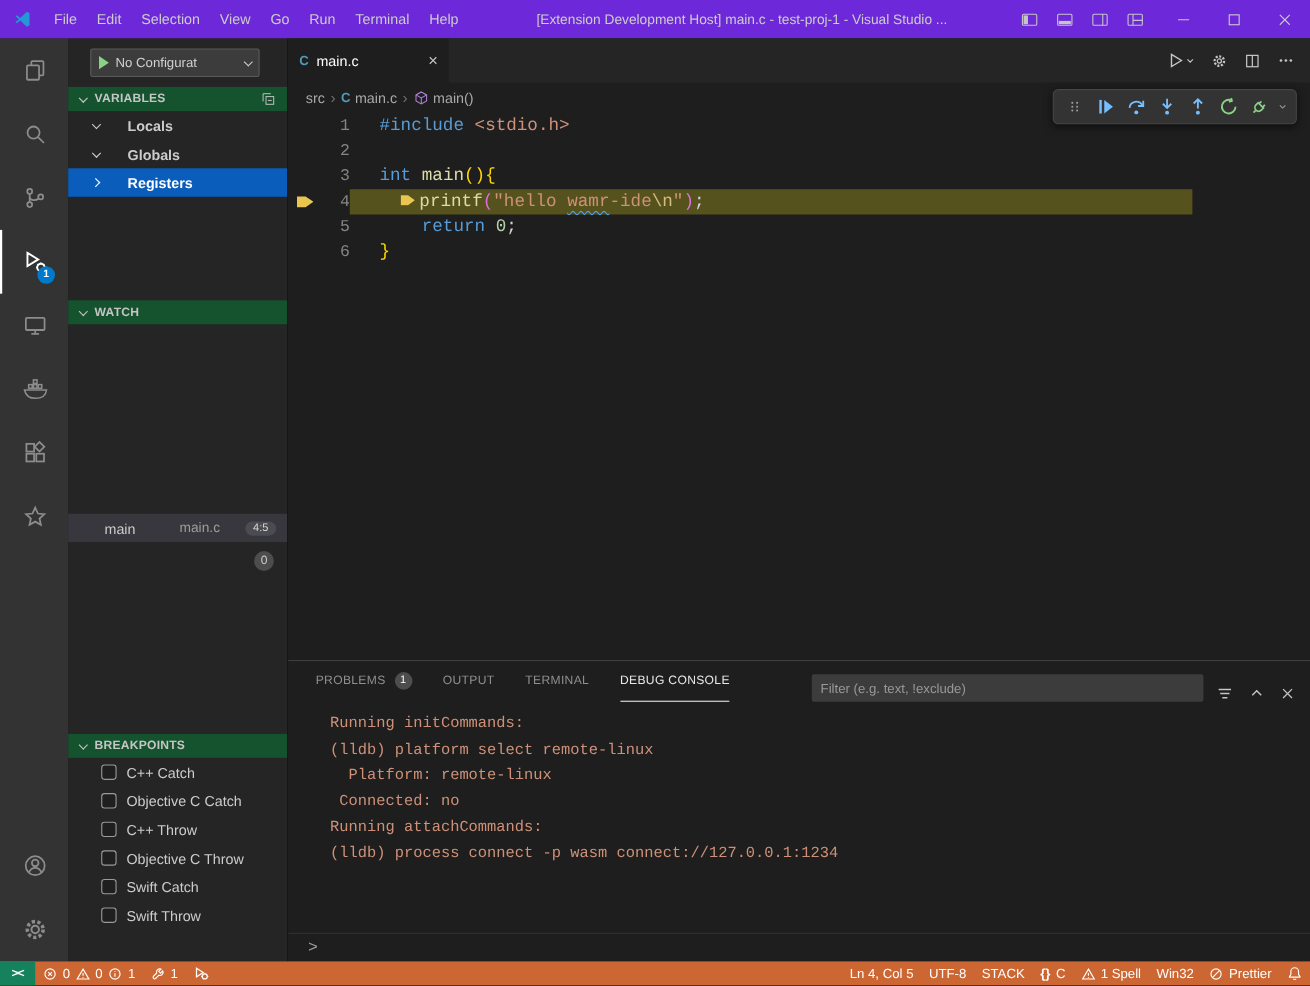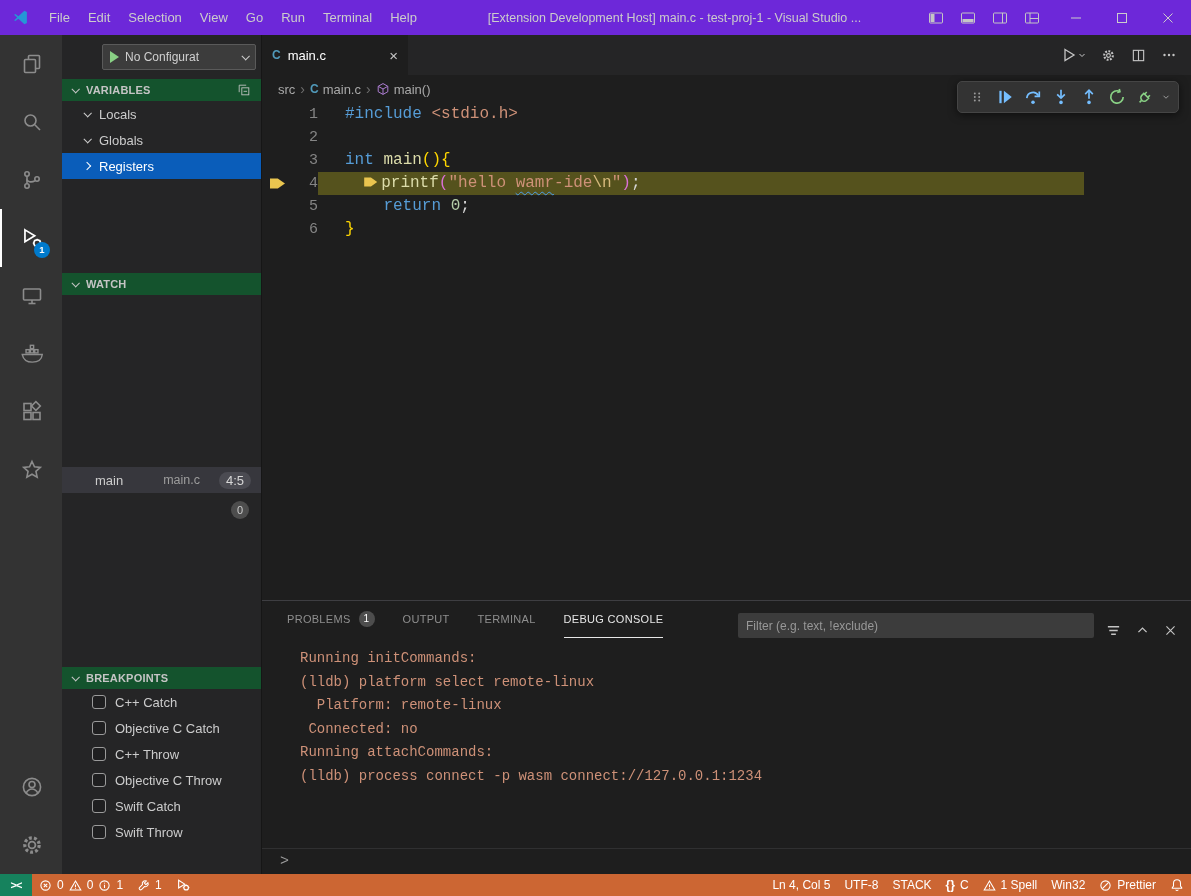--- a/index.html
+++ b/index.html
@@ -23,35 +23,35 @@
 
   
   #activitybar { width:62px; background:#333333; display:flex; flex-direction:column; flex:none; }
   .ab-item { height:58px; display:flex; align-items:center; justify-content:center; color:#8c8c8c; position:relative; border-left:2px solid transparent; }
   .ab-item.active { color:#ffffff; border-left:2px solid #ffffff; }
   .ab-badge { position:absolute; right:12px; bottom:9px; min-width:16px; height:16px; border-radius:9px; background:#007acc; color:#fff; font-size:9.5px; line-height:16px; text-align:center; font-weight:700; }
   #ab-bottom { margin-top:auto; }
 
   
   #sidebar { width:200px; background:#252526; color:#cccccc; flex:none; display:flex; flex-direction:column; font-size:13px; border-right:1px solid #161616; }
-  #runbar { height:44px; display:flex; align-items:center; padding-left:40px; }
+  #runbar { height:44px; display:flex; align-items:center; padding-left:20px; }
   #config-box { width:154px; height:26px; background:#3c3c3c; border:1px solid #5a5a5a; border-radius:2px; display:flex; align-items:center; padding:0 7px; gap:6px; }
   .play-tri { width:0; height:0; border-left:9px solid #89d185; border-top:6px solid transparent; border-bottom:6px solid transparent; }
   #config-label { flex:1; font-size:12px; color:#d0d0d0; white-space:nowrap; overflow:hidden; }
   .chev { width:6px; height:6px; border-right:1.4px solid currentColor; border-bottom:1.4px solid currentColor; transform:rotate(45deg) translateY(-1px); display:inline-block; flex:none; }
   .chev.right { transform:rotate(-45deg); }
   .sec-header { height:22px; display:flex; align-items:center; padding:0 10px; font-size:11px; font-weight:700; color:#c5c5c5; background:#14532d; gap:8px; flex:none; }
   .sec-header .title { letter-spacing:.2px; }
-  .tree-row { height:26px; display:flex; align-items:center; padding-left:22px; gap:9px; color:#cccccc; }
+  .tree-row { height:26px; display:flex; align-items:center; padding-left:22px; gap:26px; color:#cccccc;font-weight:bold; }
   .tree-row.selected { background:#0a5dba; color:#ffffff; }
   .filler { background:#252526; }
   #cs-hint { font-weight:400; font-size:10px; color:#9a9a9a; margin-left:2px; white-space:nowrap; overflow:hidden; }
   #stack-row { height:26px; background:#37373d; display:flex; align-items:center; padding:0 10px 0 33px; }
   #stack-file { color:#9d9d9d; margin-left:40px; font-size:12.5px; }
-  #stack-pos { margin-left:auto; background:#4b4b52; color:#d7d7d7; border-radius:9px; font-size:13px; padding:1px 7px; }
+  #stack-pos { margin-left:auto; background:#4b4b52; color:#d7d7d7; border-radius:9px; font-size:10px; padding:1px 7px; }
   #cs-body { position:relative; }
   #cs-badge { position:absolute; top:8px; right:12px; width:18px; height:18px; border-radius:50%; background:#4d4d4d; color:#cccccc; font-size:11px; display:flex; align-items:center; justify-content:center; }
   .bp-row { height:26px; display:flex; align-items:center; padding-left:30px; gap:9px; }
   .cb { width:14px; height:14px; border:1px solid #9a9a9a; border-radius:3px; background:#1f1f20; flex:none; }
 
   
   #main { flex:1; display:flex; flex-direction:column; min-width:0; }
   #editor { height:565px; background:#1e1e1e; position:relative; flex:none; }
   #tabstrip { height:40px; background:#252526; display:flex; align-items:stretch; }
   #tab-main { width:146px; background:#1e1e1e; display:flex; align-items:center; padding:0 10px; gap:7px; color:#ffffff; font-size:13px; }

